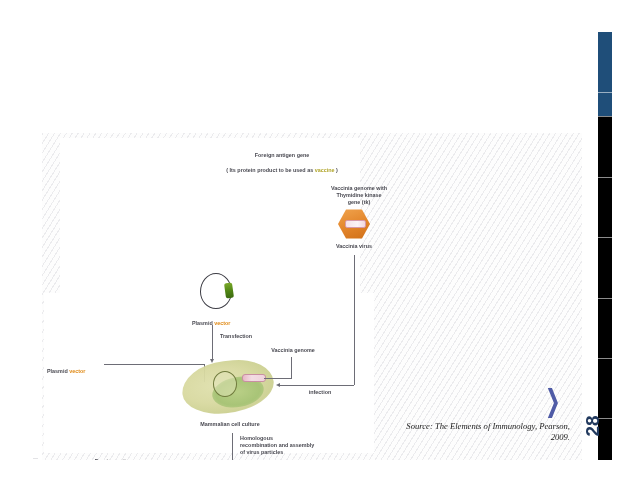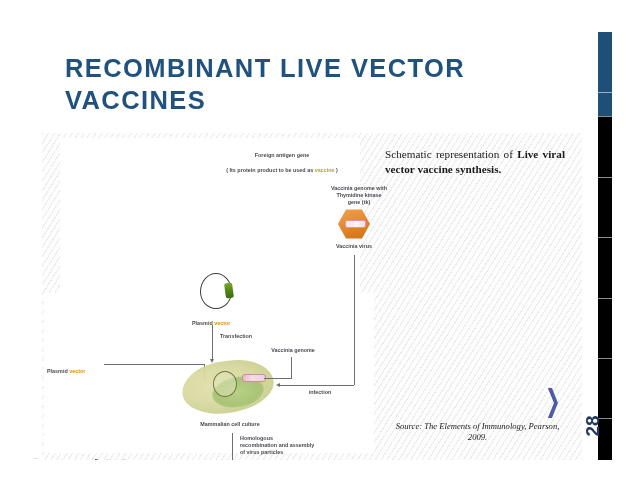--- a/index.html
+++ b/index.html
@@ -191,21 +191,21 @@
   #rt-source {
     position: absolute;
     left: 0;
     top: 288px;
     width: 185px;
     font-family: "Liberation Serif", serif;
     font-style: italic;
     font-size: 8.6px;
     line-height: 11px;
     color: #1a1a1a;
-    text-align: center;
+    text-align: right;
   }
   #chevron-next {
     position: absolute;
     left: 160px;
     top: 253px;
     font-size: 30px;
     line-height: 30px;
     font-weight: bold;
     color: #4f5ba6;
     font-family: "DejaVu Sans", sans-serif;
@@ -258,21 +258,20 @@
     font-size: 5px;
     color: #b9b9c0;
     font-family: "Liberation Sans", sans-serif;
   }
 </style>
 </head>
 <body>
 
 <div id="slide">
 
-  <div id="slide-title">RECOMBINANT LIVE VECTOR VACCINES</div>
 
   <div id="content-panel">
 
     <div class="wash" style="left:18px; top:5px; width:300px; height:155px;"></div>
     <div class="wash" style="left:2px; top:160px; width:330px; height:160px;"></div>
 
     <div id="diagram">
 
       <div class="dg-label" style="left:170px; top:12px; width:140px;">
         <span>Foreign antigen gene</span><br>
@@ -331,23 +330,20 @@
 
       <div class="dg-label" style="left:28px; top:318px; width:90px;">
         <span>Foreign antigen</span><br>
         
       </div>
 
     </div>
 
     <div id="right-text">
 
-      <div class="rt-para" style="left:0px; top:14px;">
-        <span>Schematic representation of </span><b>Live viral vector vaccine synthesis.</b>
-      </div>
 
 
       <div id="chevron-next">❯</div>
 
       <div id="rt-source">Source: The Elements of Immunology, Pearson, 2009.</div>
     </div>
 
   </div>
 
   <div id="progress-rail">

